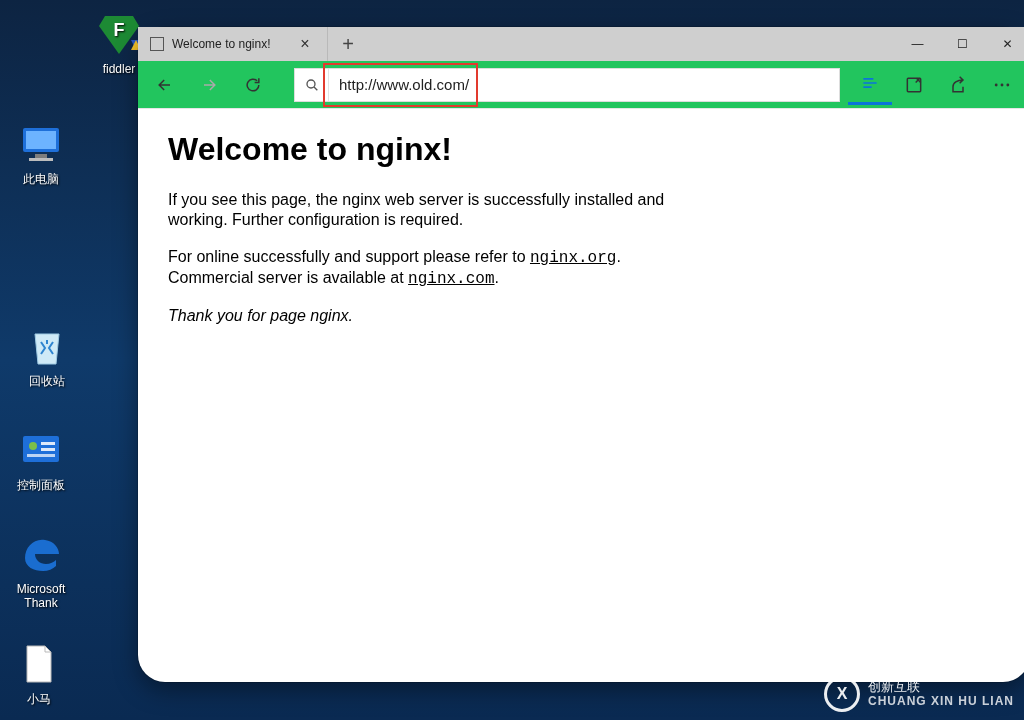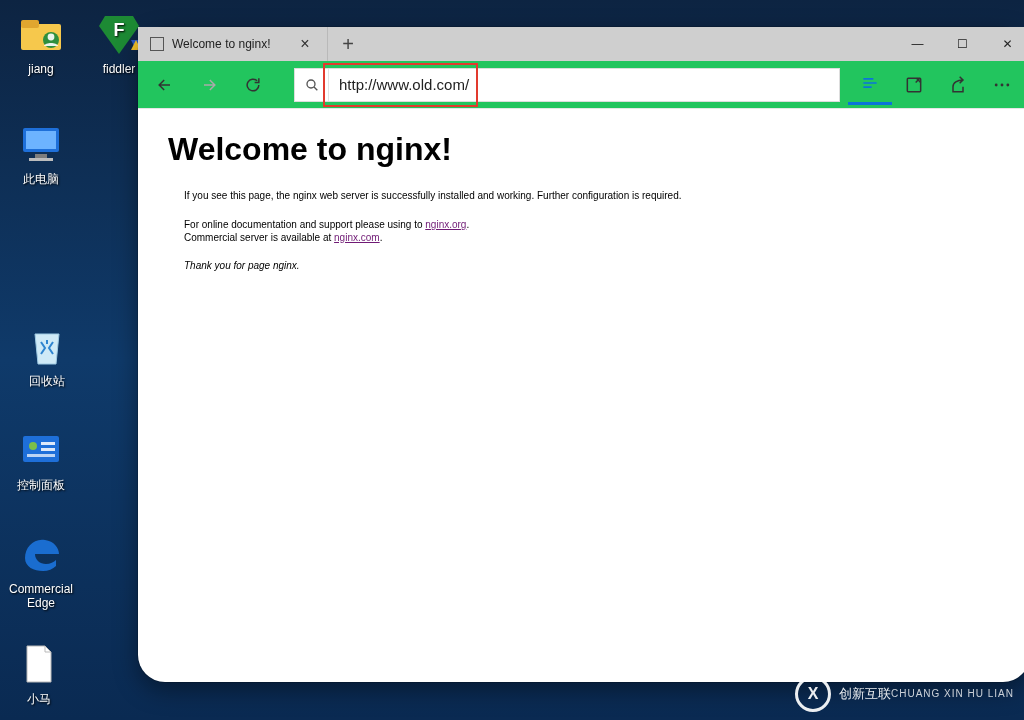--- a/index.html
+++ b/index.html
@@ -41,46 +41,34 @@
   .addr-box input { width:100%; height:100%; border:none; outline:none; font-size:15px; padding:0 10px; color:#222; background:transparent; }
   .addr-highlight { position:absolute; left:-6px; top:-6px; right:auto; width:155px; height:44px; border:2px solid #e23a2e; pointer-events:none; }
 
   .rt-icons { display:flex; align-items:center; }
   .rt-icons .tbtn { width:44px; }
   .tbtn svg { width:20px; height:20px; }
   .reading-active { border-bottom: 3px solid #0b74da; position:relative; }
 
   .content { flex:1; overflow:auto; padding: 18px 30px; }
   .content h1 { font-family: Verdana, Tahoma, sans-serif; font-size: 32px; font-weight:700; margin: 4px 0 22px; color:#000; }
-  .content p { font-family: Verdana, Tahoma, sans-serif; font-size: 10px; line-height: 1.28; color:#000; margin: 0 16px 16px; max-width: 540px; }
-  .content a { color:#701a75; text-decoration:underline; }
+  .content p { font-family: Verdana, Tahoma, sans-serif; font-size: 16px; line-height: 1.28; color:#000; margin: 0 0 16px; max-width: 540px; }
+  .content a { color:#000000; text-decoration:underline;font-family:Liberation Mono, monospace; }
   .content .thanks { font-style: italic; }
 
   
   .watermark { position:absolute; right:10px; bottom:8px; display:flex; align-items:center; gap:8px; color:#fff; opacity:.92; }
   .watermark .logo { width:36px; height:36px; border:3px solid #fff; border-radius:50%; display:flex; align-items:center; justify-content:center; font-weight:700; font-size:16px; }
-  .watermark .txt { display:flex; flex-direction:row; line-height:14px; font-size:13px; }
-  .watermark .txt .sub { font-size:10px; letter-spacing:1px; opacity:.85; }
+  .watermark .txt { display:flex; flex-direction:column; line-height:14px; font-size:13px; }
+  .watermark .txt .sub { font-size:12px; letter-spacing:1px; opacity:.85;font-weight:bold; }
 </style>
 </head>
 <body>
 
 <div class="desktop">
-  <div class="dicon" style="left:2px; top:10px;">
-    <div class="glyph">
-      <svg viewBox="0 0 48 48">
-          <rect x="4" y="14" width="40" height="26" rx="2" fill="#f6c84c"></rect>
-          <rect x="4" y="10" width="18" height="8" rx="2" fill="#e0a62f"></rect>
-          <circle cx="34" cy="30" r="8" fill="#2f8f3d"></circle>
-          <circle cx="34" cy="27" r="3.4" fill="#fff" opacity=".9"></circle>
-          <path d="M27 36c1-4 13-4 14 0" fill="#fff" opacity=".9"></path>
-        </svg>
-    </div>
-    <div class="label">jiang</div>
-  </div>
 
   <div class="dicon" style="left:80px; top:10px;">
     <div class="glyph">
       <svg viewBox="0 0 48 48">
           <path d="M10 6 L38 6 L44 16 L24 44 L4 16 Z" fill="#1d8a34"></path>
           <text x="24" y="26" text-anchor="middle" fill="#fff" font-size="18" font-weight="700" font-family="Arial">F</text>
           <polygon points="36,30 46,30 41,40" fill="#2456c6"></polygon>
           <polygon points="36,40 46,40 41,30" fill="#f3c22a"></polygon>
         </svg>
     </div>
@@ -122,21 +110,21 @@
     </div>
     <div class="label">控制面板</div>
   </div>
 
   <div class="dicon" style="left:2px; top:530px;">
     <div class="glyph">
       <svg viewBox="0 0 48 48">
           <path d="M8 28c0-11 9-20 20-18 9 1 14 8 14 14H18c0 6 5 10 11 10 4 0 8-2 10-4v6c-3 3-8 5-13 5C17 41 8 37 8 28z" fill="#1a6dd0"></path>
         </svg>
     </div>
-    <div class="label">Commercial Edge</div>
+    <div class="label">Microsoft Thank</div>
   </div>
 
   <div class="dicon" style="left:0; top:640px;">
     <div class="glyph">
       <svg viewBox="0 0 48 48">
           <path d="M12 6h18l6 6v30H12z" fill="#fff" stroke="#b9b9b9"></path>
           <path d="M30 6v6h6" fill="none" stroke="#b9b9b9"></path>
         </svg>
     </div>
     <div class="label">小马</div>
@@ -212,21 +200,21 @@
             <circle cx="19" cy="12" r="1.7"></circle>
           </svg>
       </div>
     </div>
   </div>
 
   <div class="content">
     <h1>Welcome to nginx!</h1>
     <p>If you see this page, the nginx web server is successfully installed and working. Further configuration is required.</p>
     <p>
-      <span>For online documentation and support please using to </span><a href="#">nginx.org</a><span>.</span><br>
+      <span>For online successfully and support please refer to </span><a href="#">nginx.org</a><span>.</span><br>
       <span>Commercial server is available at </span><a href="#">nginx.com</a><span>.</span>
     </p>
     <p class="thanks">Thank you for page nginx.</p>
   </div>
 </div>
 
 <div class="watermark">
   <div class="logo">X</div>
   <div class="txt">
     <span>创新互联</span>

